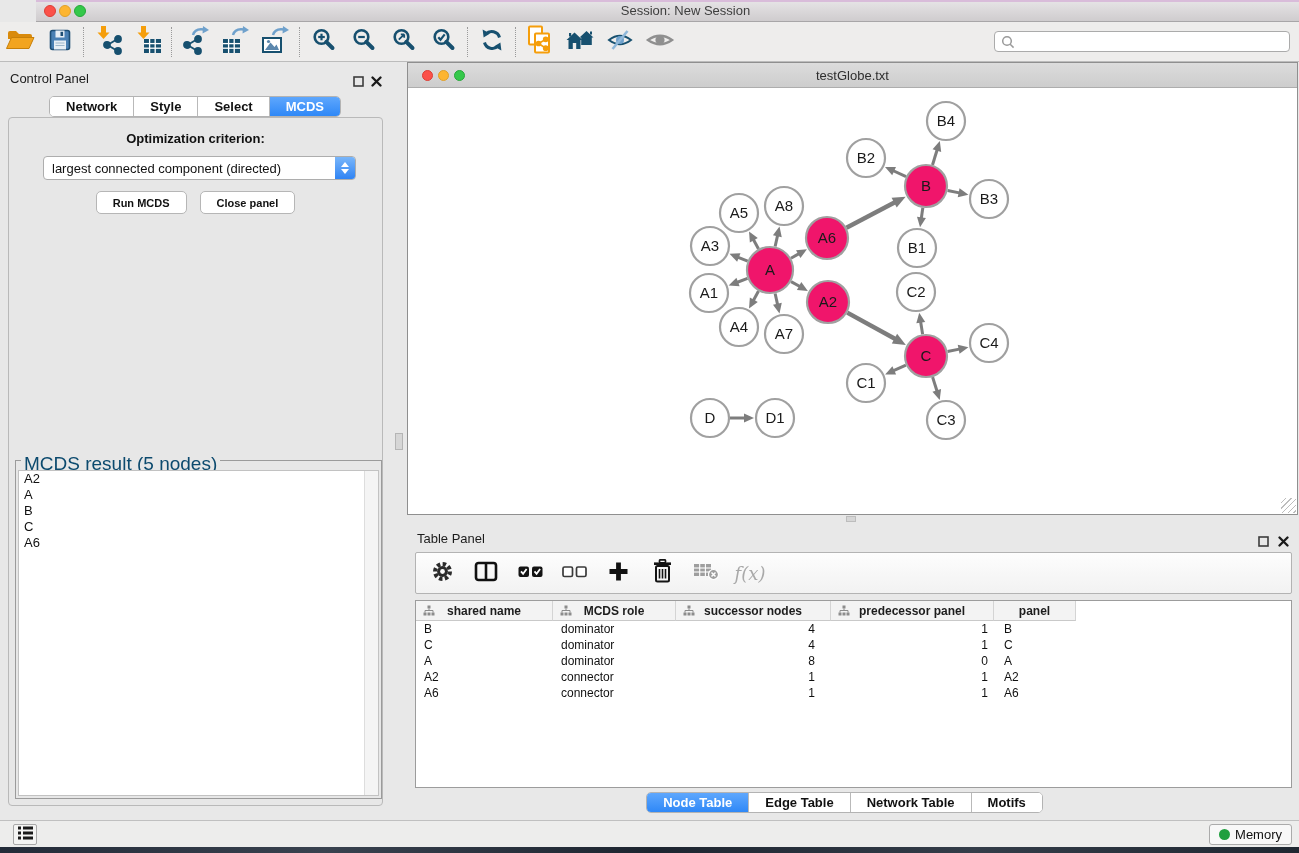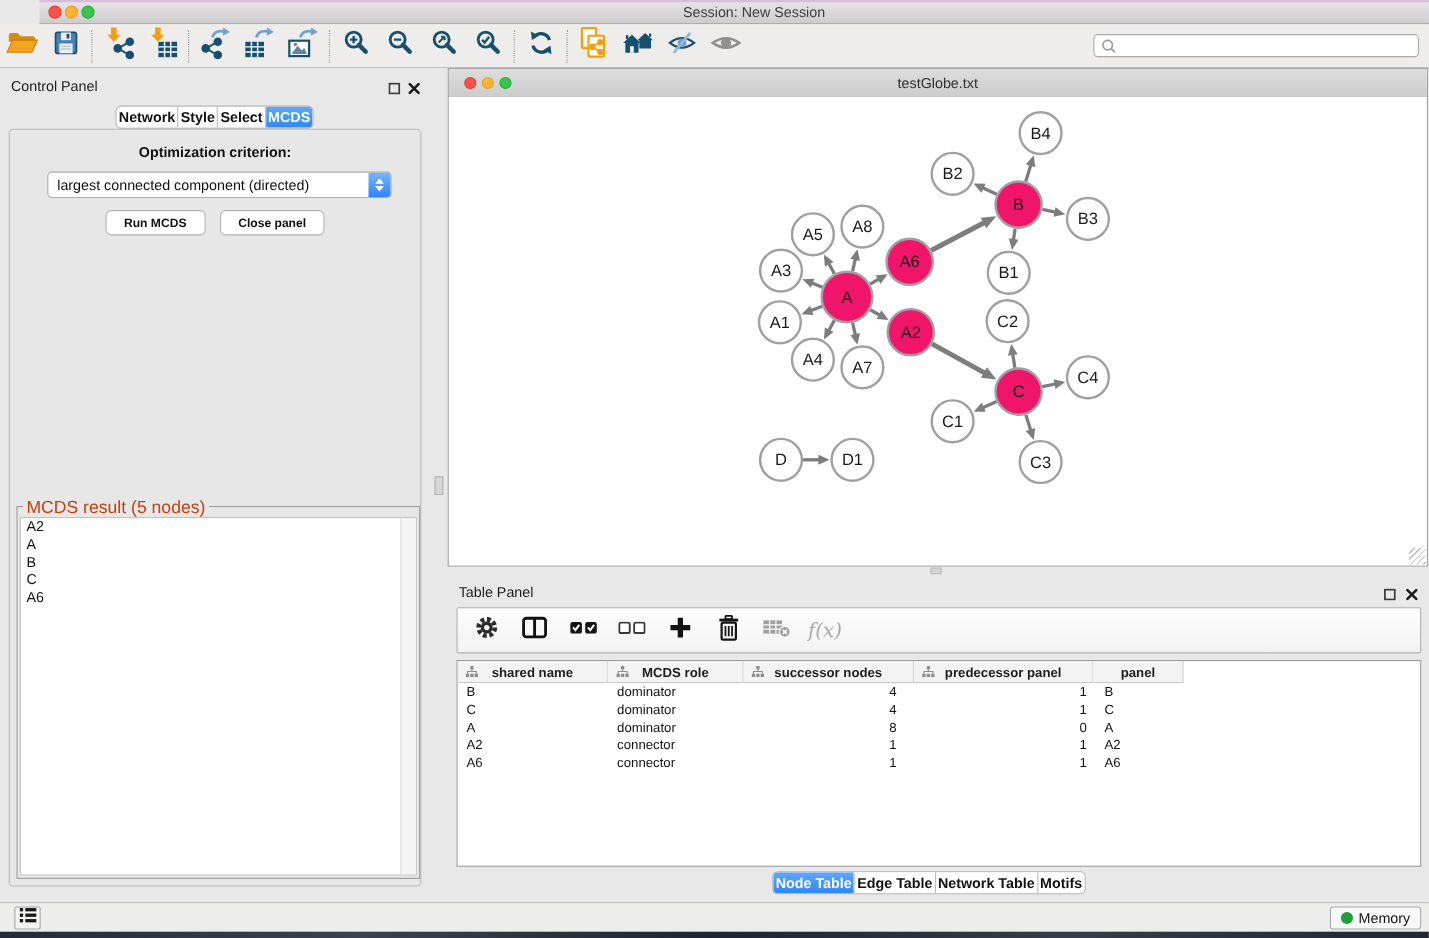--- a/index.html
+++ b/index.html
@@ -29,41 +29,41 @@
   
   .main{position:absolute;left:0;top:62px;width:1174px;height:758px;background:#e8e8e8;}
 
   
   .cpanel{position:absolute;left:0;top:0;width:390px;height:758px;}
   .panel-head{position:relative;height:22px;padding-top:8px;}
   .panel-head .ptitle{position:absolute;left:10px;top:9px;font-size:13px;color:#1c1c1c;}
   .ph-float{position:absolute;top:11px;}
   .ph-close{position:absolute;top:11px;}
   .seg{display:flex;border:1px solid #b3b3b3;border-radius:5px;overflow:hidden;background:#fff;height:21px;box-sizing:border-box;}
-  .seg .tab{padding:0 2px;font-size:13px;font-weight:bold;color:#111;display:flex;align-items:center;
+  .seg .tab{padding:0 16px;font-size:13px;font-weight:bold;color:#111;display:flex;align-items:center;
     border-left:1px solid #b9b9b9;background:#fff;white-space:nowrap;}
   .seg .tab:first-child{border-left:none;}
   .seg .tab.active{background:linear-gradient(#5ea7fd,#2f88f7);color:#fff;}
   .cp-tabs-row{position:absolute;left:0;top:34px;width:390px;display:flex;justify-content:center;}
   .cp-box{position:absolute;left:8px;top:55px;width:375px;height:689px;border:1px solid #b9b9b9;
     border-radius:4px;background:#e7e7e7;box-sizing:border-box;}
   .opt-label{position:absolute;left:0;top:13px;width:100%;text-align:center;font-size:13px;font-weight:bold;color:#111;}
   .dropdown{position:absolute;left:34px;top:38px;width:313px;height:24px;background:#fff;
     border:1px solid #adadad;border-radius:4px;box-sizing:border-box;display:flex;align-items:center;}
   .dropdown .dd-text{flex:1;font-size:13px;padding-left:8px;color:#111;white-space:nowrap;overflow:hidden;}
   .dd-step{width:20px;height:22px;border-radius:0 3px 3px 0;background:linear-gradient(#79b6fa,#3084f4);
     display:flex;flex-direction:column;align-items:center;justify-content:center;gap:2px;}
   .dd-up{width:0;height:0;border-left:4px solid transparent;border-right:4px solid transparent;border-bottom:5px solid #fff;}
   .dd-dn{width:0;height:0;border-left:4px solid transparent;border-right:4px solid transparent;border-top:5px solid #fff;}
   .btn-row{position:absolute;left:0;top:73px;width:100%;display:flex;justify-content:center;gap:13px;}
   .pushbtn{height:23px;background:#fff;border:1px solid #b6b6b6;border-radius:5px;font-size:11px;font-weight:bold;
     color:#111;display:flex;align-items:center;padding:0 16px;box-sizing:border-box;}
   .groupbox{position:absolute;left:6px;top:342px;width:367px;height:339px;border:1px solid #9b9b9b;
     background:#e7e7e7;box-sizing:border-box;}
-  .groupbox .legend{position:absolute;left:5px;top:-8px;background:#e7e7e7;padding:0 3px;font-size:16px;color:#c2410c;text-align:right;}
+  .groupbox .legend{position:absolute;left:5px;top:-8px;background:#e7e7e7;padding:0 3px;font-size:19px;color:#0c4a6e;text-align:right;}
   .mcds-list{position:absolute;left:2px;top:9px;right:2px;bottom:2px;background:#fff;border:1px solid #c2c2c2;
     box-sizing:border-box;overflow:hidden;}
   .mcds-list .scroll{position:absolute;right:0;top:0;bottom:0;width:13px;background:#f4f4f4;border-left:1px solid #ddd;}
   .mcds-item{font-size:13px;color:#111;line-height:16px;padding-left:5px;}
 
   
   .rightcol{position:absolute;left:390px;top:0;width:909px;height:758px;background:#e8e8e8;}
   .v-grip{position:absolute;left:5px;top:371px;width:8px;height:17px;background:#d6d6d6;border:1px solid #b5b5b5;box-sizing:border-box;}
 
   .netwin{position:absolute;left:17px;top:0;width:891px;height:453px;border:1px solid #8f8f8f;

